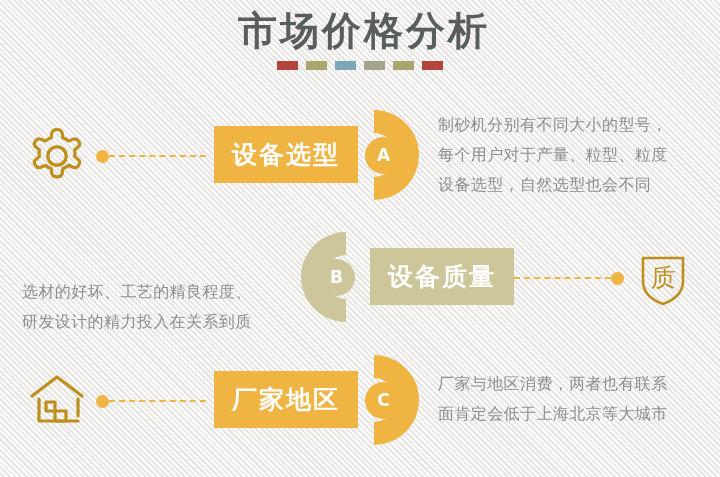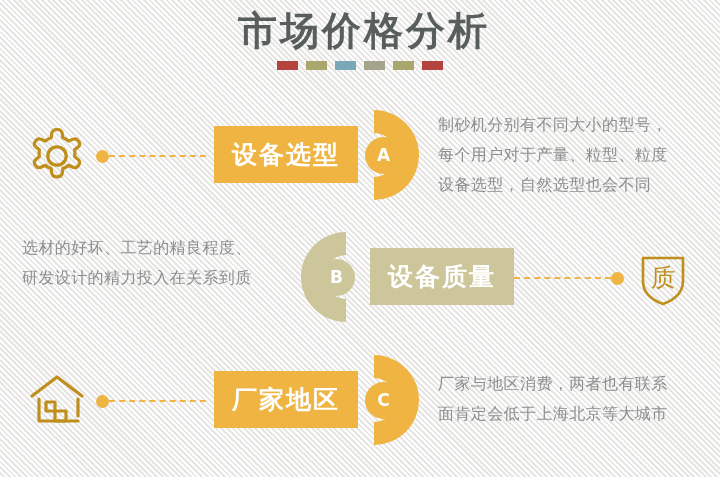--- a/index.html
+++ b/index.html
@@ -242,21 +242,21 @@
       <div class="arc">
         <svg viewBox="0 0 100 100">
           <path d="M50 5 A45 45 0 1 0 50 95 L50 72 A22 22 0 1 1 50 28 Z" fill="#ccc69a"></path>
         </svg>
       </div>
       <div class="letter" style="background: rgb(204, 198, 154);">
         <span>B</span>
       </div>
     </div>
 
-    <div class="para left" style="color: rgb(139, 143, 141);">
+    <div class="para left" style="color: rgb(139, 143, 141); margin-top: 44px;">
       <p>选材的好坏、工艺的精良程度、</p>
       <p>研发设计的精力投入在关系到质</p>
     </div>
   </div>
 
   <div class="row ltr" id="row-c">
 
     <div class="icon-box left">
       <svg viewBox="0 0 70 70">
         <g fill="none" stroke="#bf8e1b" stroke-width="3.2" stroke-linejoin="round" stroke-linecap="round">

